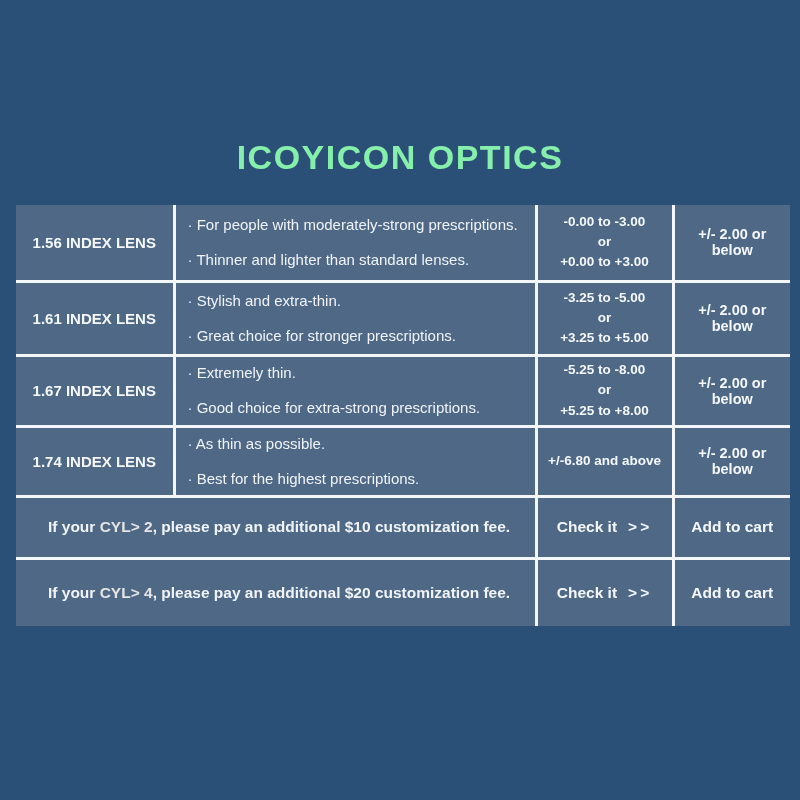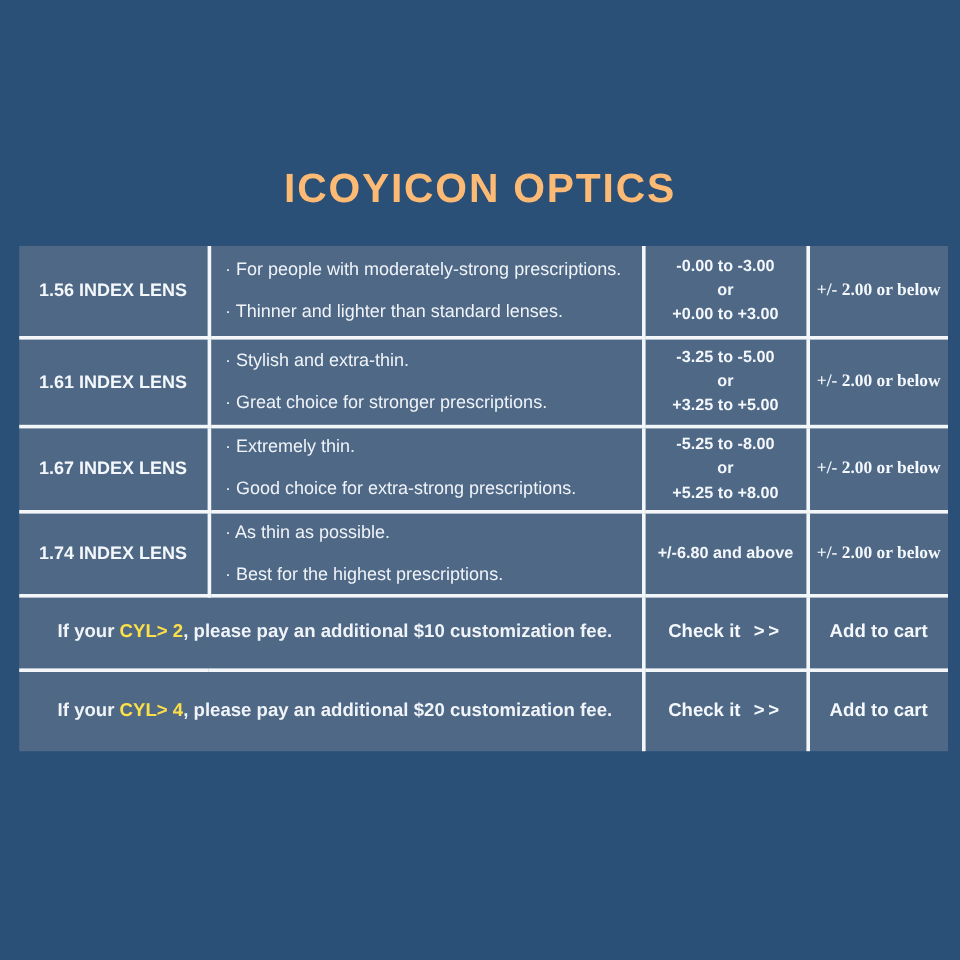--- a/index.html
+++ b/index.html
@@ -12,21 +12,21 @@
     position: relative;
     width: 800px;
     height: 800px;
     background: #2b5078;
     overflow: hidden;
   }
   .title {
     margin: 0;
     padding-top: 138px;
     text-align: center;
-    color: #fdba74;
+    color: #86efac;
     font-size: 34px;
     font-weight: 700;
     letter-spacing: 1.5px;
   }
   table.lens-table {
     border-collapse: collapse;
     table-layout: fixed;
     width: 774px;
     margin: 28px 0 0 16px;
     color: #eef3f8;
@@ -73,29 +73,28 @@
     font-weight: 700;
     line-height: 1.5;
     color: #f4f8fc;
   }
   .cyl-cell {
     text-align: center;
     font-size: 14.5px;
     font-weight: 700;
     color: #f4f8fc;
     padding: 0 2px;
-    font-family: Liberation Serif, serif;
   }
   .fee-cell {
     padding-left: 32px;
     font-size: 15.5px;
     font-weight: 600;
     color: #f0f4f9;
   }
-  .fee-highlight { color: #fde047; }
+  .fee-highlight { color: #e5e5e5; }
   .check-cell, .cart-cell {
     text-align: center;
     font-size: 15.5px;
     font-weight: 600;
     color: #f4f8fc;
     cursor: pointer;
     margin-left: 12px;
   }
   .arrows {
     letter-spacing: 3px;

